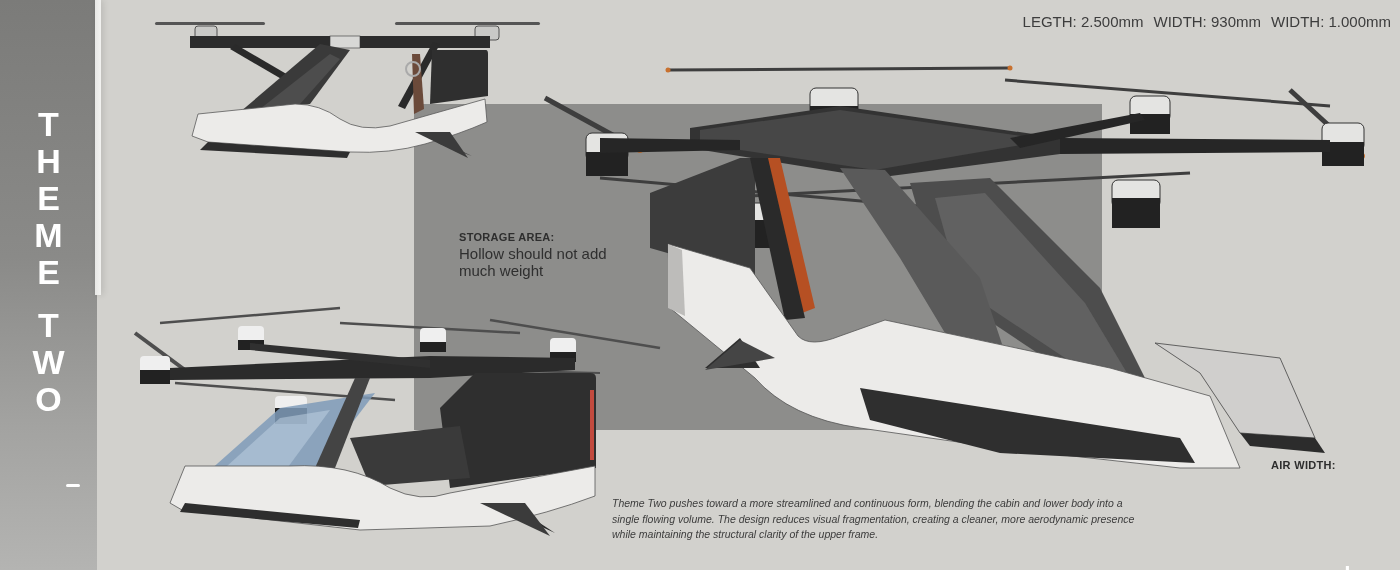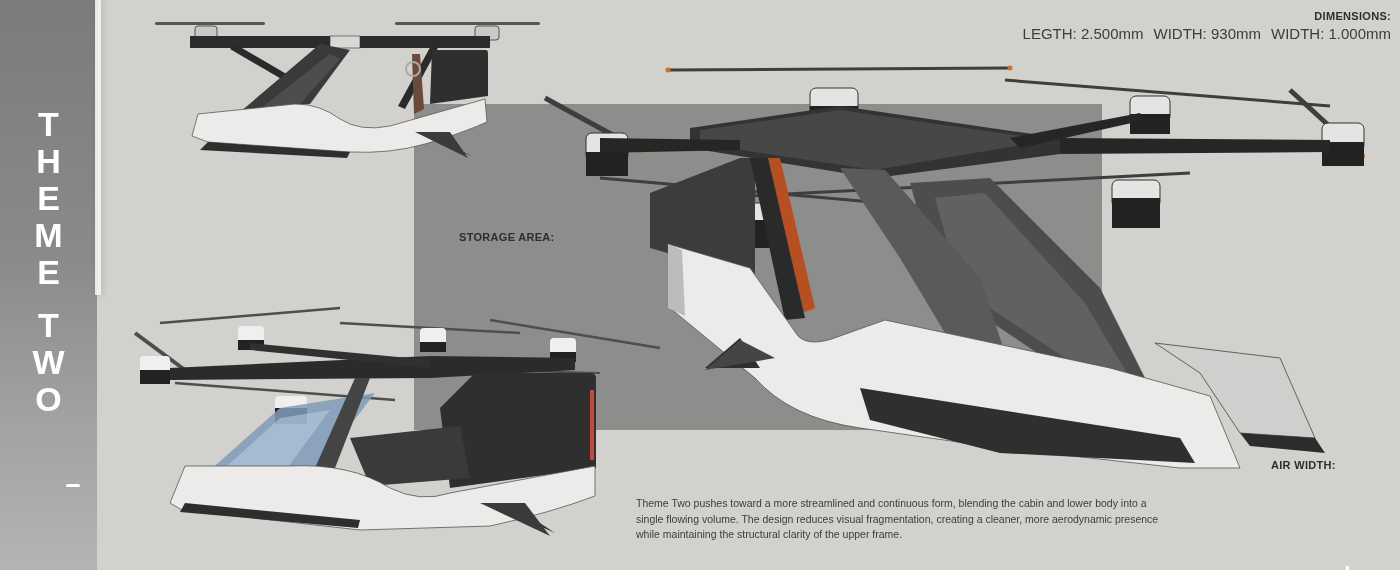--- a/index.html
+++ b/index.html
@@ -42,22 +42,22 @@
   }
   .label-reg {
     font-family:Liberation Sans, sans-serif; color:#3d3d3d; font-size:15px;
   }
   #dimensions { position:absolute; right:9px; top:10px; text-align:right; }
   #dimensions .row { margin-top:3px; display:flex; gap:10px; justify-content:flex-end; }
   #storage { position:absolute; left:459px; top:231px; text-align:left; width:171px; }
   #storage .label-reg { color:#2f2f2f; margin-top:2px; }
   #air-intake { position:absolute; left:1271px; top:459px; }
   #description {
-    position:absolute; left:636px; top:496px; width:540px;
-    font-family:"Liberation Sans", sans-serif; font-size:10.5px; line-height:15.5px; color:#3c3c3c;
+    position:absolute; left:612px; top:496px; width:540px;
+    font-family:"Liberation Sans", sans-serif; font-size:10.5px; line-height:15.5px; color:#3c3c3c;font-style:italic;
   }
   #logo {
     position:absolute; left:1337px; top:536px; width:48px; height:24px;
     color:#fff; font-family:"Liberation Sans", sans-serif; font-weight:700; font-size:22px;
     line-height:22px; letter-spacing:-1px;margin-top:28px;
   }
   #logo .arrow { position:absolute; right:0; top:6px; width:0; height:0;
     border-left:7px solid #6a6a6a; border-top:5px solid transparent; border-bottom:5px solid transparent; }
   svg { position:absolute; overflow:visible; }
 </style>
@@ -200,30 +200,30 @@
   <path d="M128 186 L128 250 L145 258 L142 192 Z" fill="#bdbcba"></path>
 
   <path d="M615 285 L740 300 L775 380 L700 375 L660 315 Z" fill="#d0cfcd" stroke="#444" stroke-width="0.8"></path>
   <path d="M700 375 L775 380 L785 395 L710 388 Z" fill="#2c2c2c"></path>
 
   <path d="M165 310 L200 280 L220 310 Z" fill="#2f2f2f"></path>
   <path d="M165 312 L235 300 L200 282 Z" fill="#454545"></path>
 </svg>
 
 <div id="dimensions">
-  <div class="label-bold">DIMENSIONS:</div>
   <div class="row">
     <span class="label-reg">LEGTH: 2.500mm</span>
     <span class="label-reg">WIDTH: 930mm</span>
     <span class="label-reg">WIDTH: 1.000mm</span>
   </div>
 </div>
 
 <div id="storage">
   <div class="label-bold">STORAGE AREA:</div>
+  <div class="label-reg">Hollow should not add much weight</div>
 </div>
 
 <div id="air-intake" class="label-bold">AIR WIDTH:</div>
 
 <div id="description">Theme Two pushes toward a more streamlined and continuous form, blending the cabin and lower body into a single flowing volume. The design reduces visual fragmentation, creating a cleaner, more aerodynamic presence while maintaining the structural clarity of the upper frame.</div>
 
 <div id="logo">
   <span>dmr</span>
   <span class="arrow"></span>
 </div>

